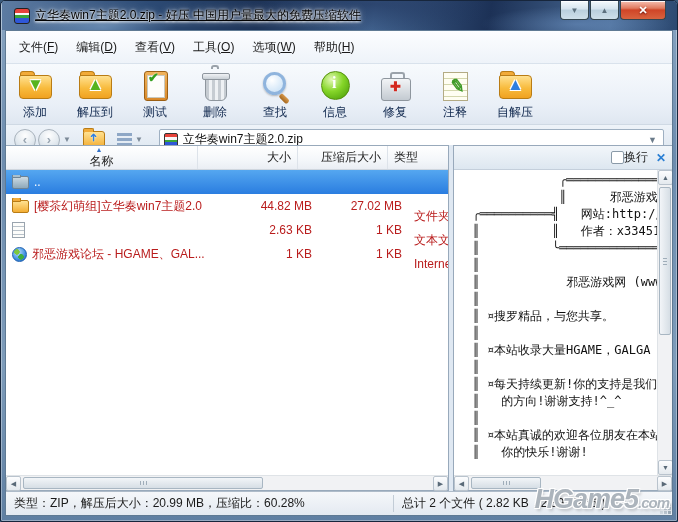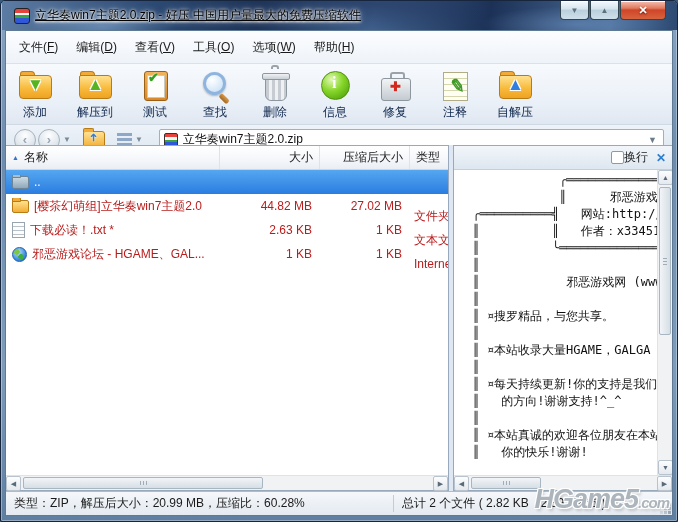--- a/index.html
+++ b/index.html
@@ -115,21 +115,21 @@
   .combo-zip-icon { width:14px; height:14px; border:1px solid #333; border-radius:2px; flex:0 0 auto;
     background:linear-gradient(180deg,#e7433a 0 28%,#f7f7f7 28% 46%,#3aa53a 46% 66%,#2f57d8 66% 100%); }
   .combo-text { font-size:12px; color:#111; margin-left:5px; flex:1; white-space:nowrap; overflow:hidden; }
   .combo-caret { color:#6b7b8a; font-size:9px; padding:0 2px; }
 
   
   .main { position:absolute; left:0; right:0; top:114px; bottom:24px; display:flex; }
   .filelist { width:443px; background:#fff; border:1px solid #98a9bb; border-left:none; display:flex; flex-direction:column; }
   .fl-header { height:24px; display:flex; background:linear-gradient(180deg,#ffffff,#f4f7fa 60%,#eaeef4); border-bottom:1px solid #cfd6de; flex:0 0 auto; }
   .col { font-size:12px; color:#222; display:flex; align-items:center; padding:0 6px; border-right:1px solid #dde3ea; white-space:nowrap; overflow:hidden; }
-  .col.c-name { width:214px; }
+  .col.c-name { width:192px;flex-direction:column; }
   .col.c-size { width:100px; justify-content:flex-end; }
   .col.c-packed { width:90px; justify-content:flex-end; }
   .col.c-type { flex:1; border-right:none; }
   .sort-arrow { color:#3573c9; font-size:7px; margin-right:5px; }
   .rows { flex:1; overflow:hidden; }
   .row { height:24px; display:flex; align-items:center; font-size:12px; color:#b91c1c; }
   .row.selected { background:linear-gradient(180deg,#55a7f0,#2a7de0); color:#fff; }
   .cell { padding:0 6px; white-space:nowrap; overflow:hidden; }
   .cell.c-name { width:212px; display:flex; align-items:center; gap:5px; }
   .cell.c-size { width:100px; text-align:right; }
@@ -244,31 +244,31 @@
         </div>
 
         <div class="tb-btn">
           <span class="tb-art icon-test">
             <span class="glyph">✔</span>
           </span>
           <span class="tb-label">测试</span>
         </div>
 
         <div class="tb-btn">
+          <span class="tb-art icon-delete">
+            <span class="glyph"></span>
+          </span>
+          <span class="tb-label">删除</span>
+        </div>
+
+        <div class="tb-btn">
           <span class="tb-art icon-find">
             <span class="glyph"></span>
           </span>
           <span class="tb-label">查找</span>
-        </div>
-
-        <div class="tb-btn">
-          <span class="tb-art icon-delete">
-            <span class="glyph"></span>
-          </span>
-          <span class="tb-label">删除</span>
         </div>
 
         <div class="tb-btn">
           <span class="tb-art icon-info">
             <span class="glyph">i</span>
           </span>
           <span class="tb-label">信息</span>
         </div>
 
         <div class="tb-btn">
@@ -337,21 +337,20 @@
                 <span>[樱茶幻萌组]立华奏win7主题2.0</span>
               </span>
               <span class="cell c-size">44.82 MB</span>
               <span class="cell c-packed">27.02 MB</span>
               <span class="cell c-type">文件夹</span>
             </div>
 
             <div class="row">
               <span class="cell c-name">
                 <span class="fic fic-text"></span>
-                <span>下载必读！.txt *</span>
               </span>
               <span class="cell c-size">2.63 KB</span>
               <span class="cell c-packed">1 KB</span>
               <span class="cell c-type">文本文档</span>
             </div>
 
             <div class="row">
               <span class="cell c-name">
                 <span class="fic fic-globe"></span>
                 <span>邪恶游戏论坛 - HGAME、GAL...</span>

